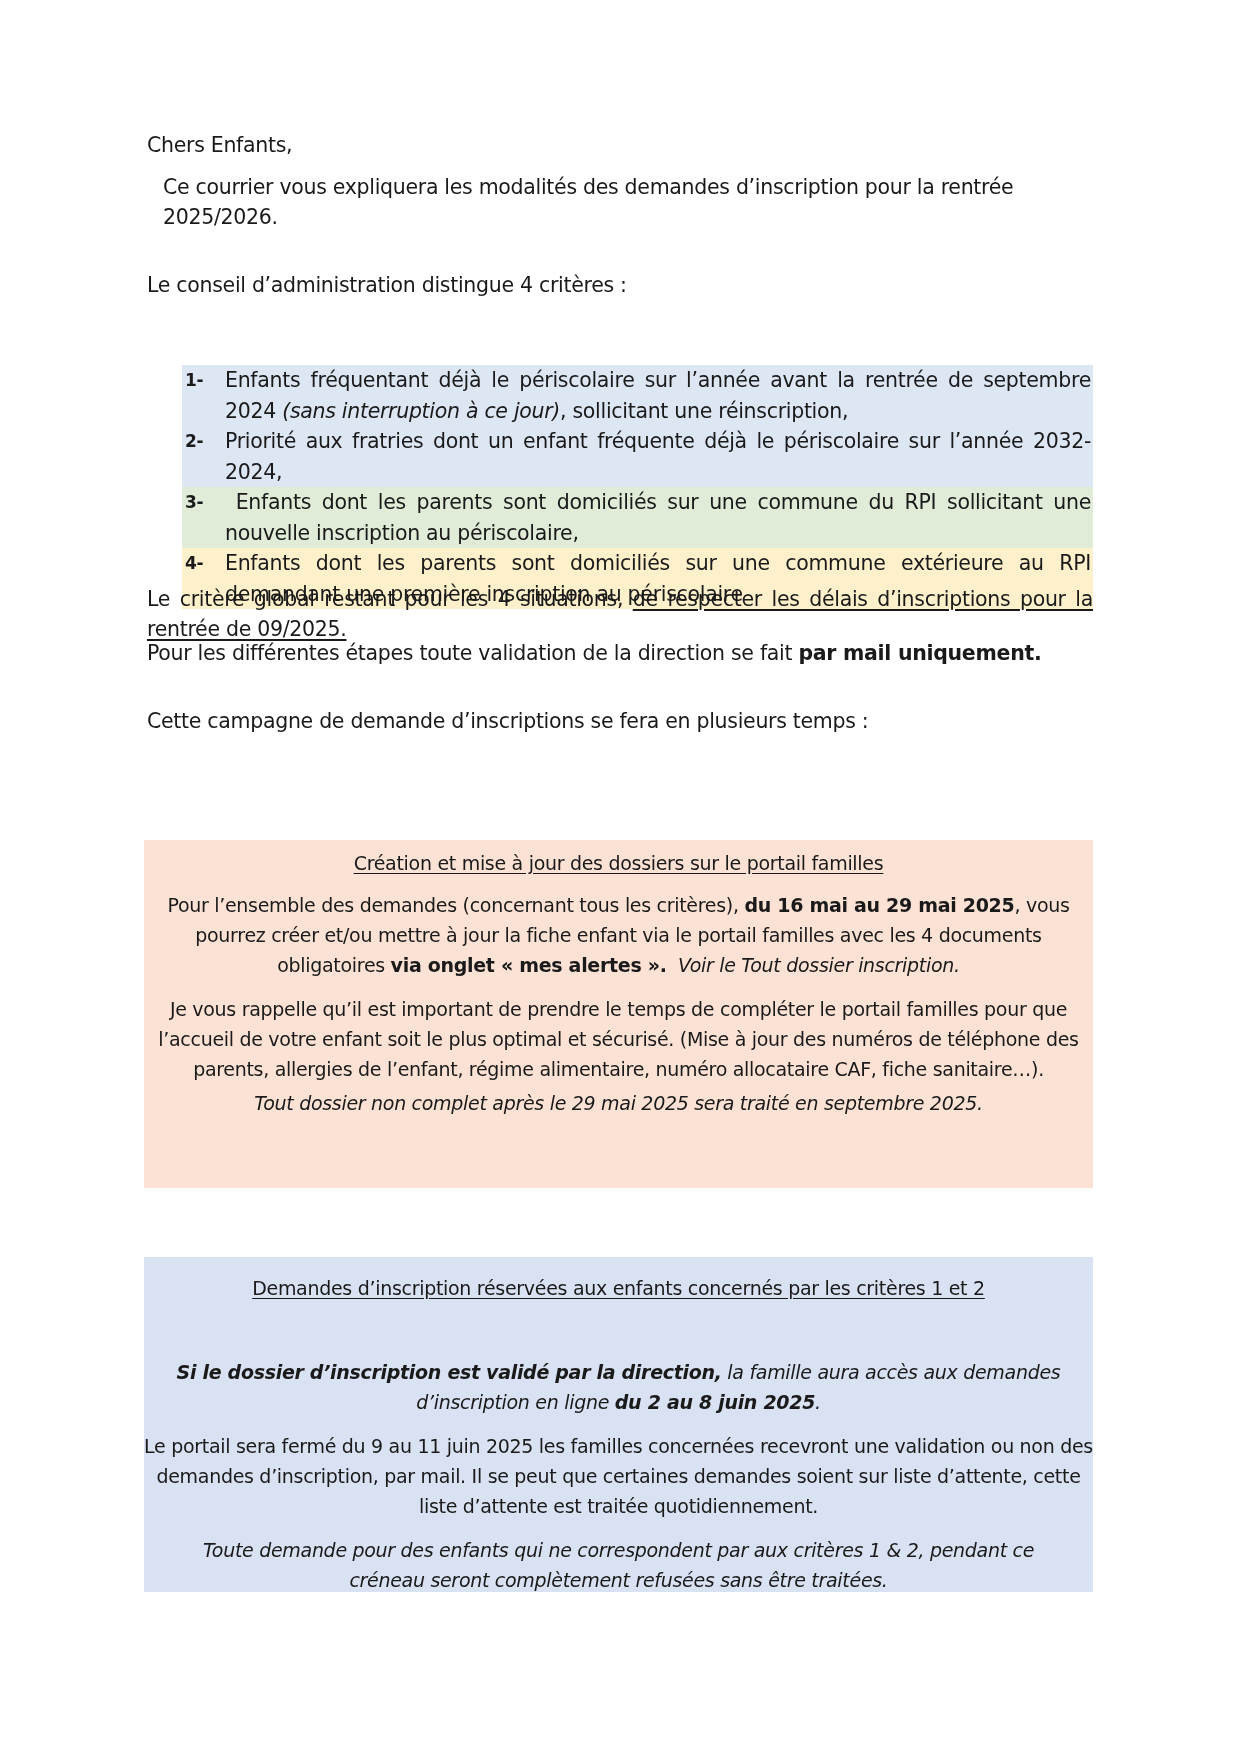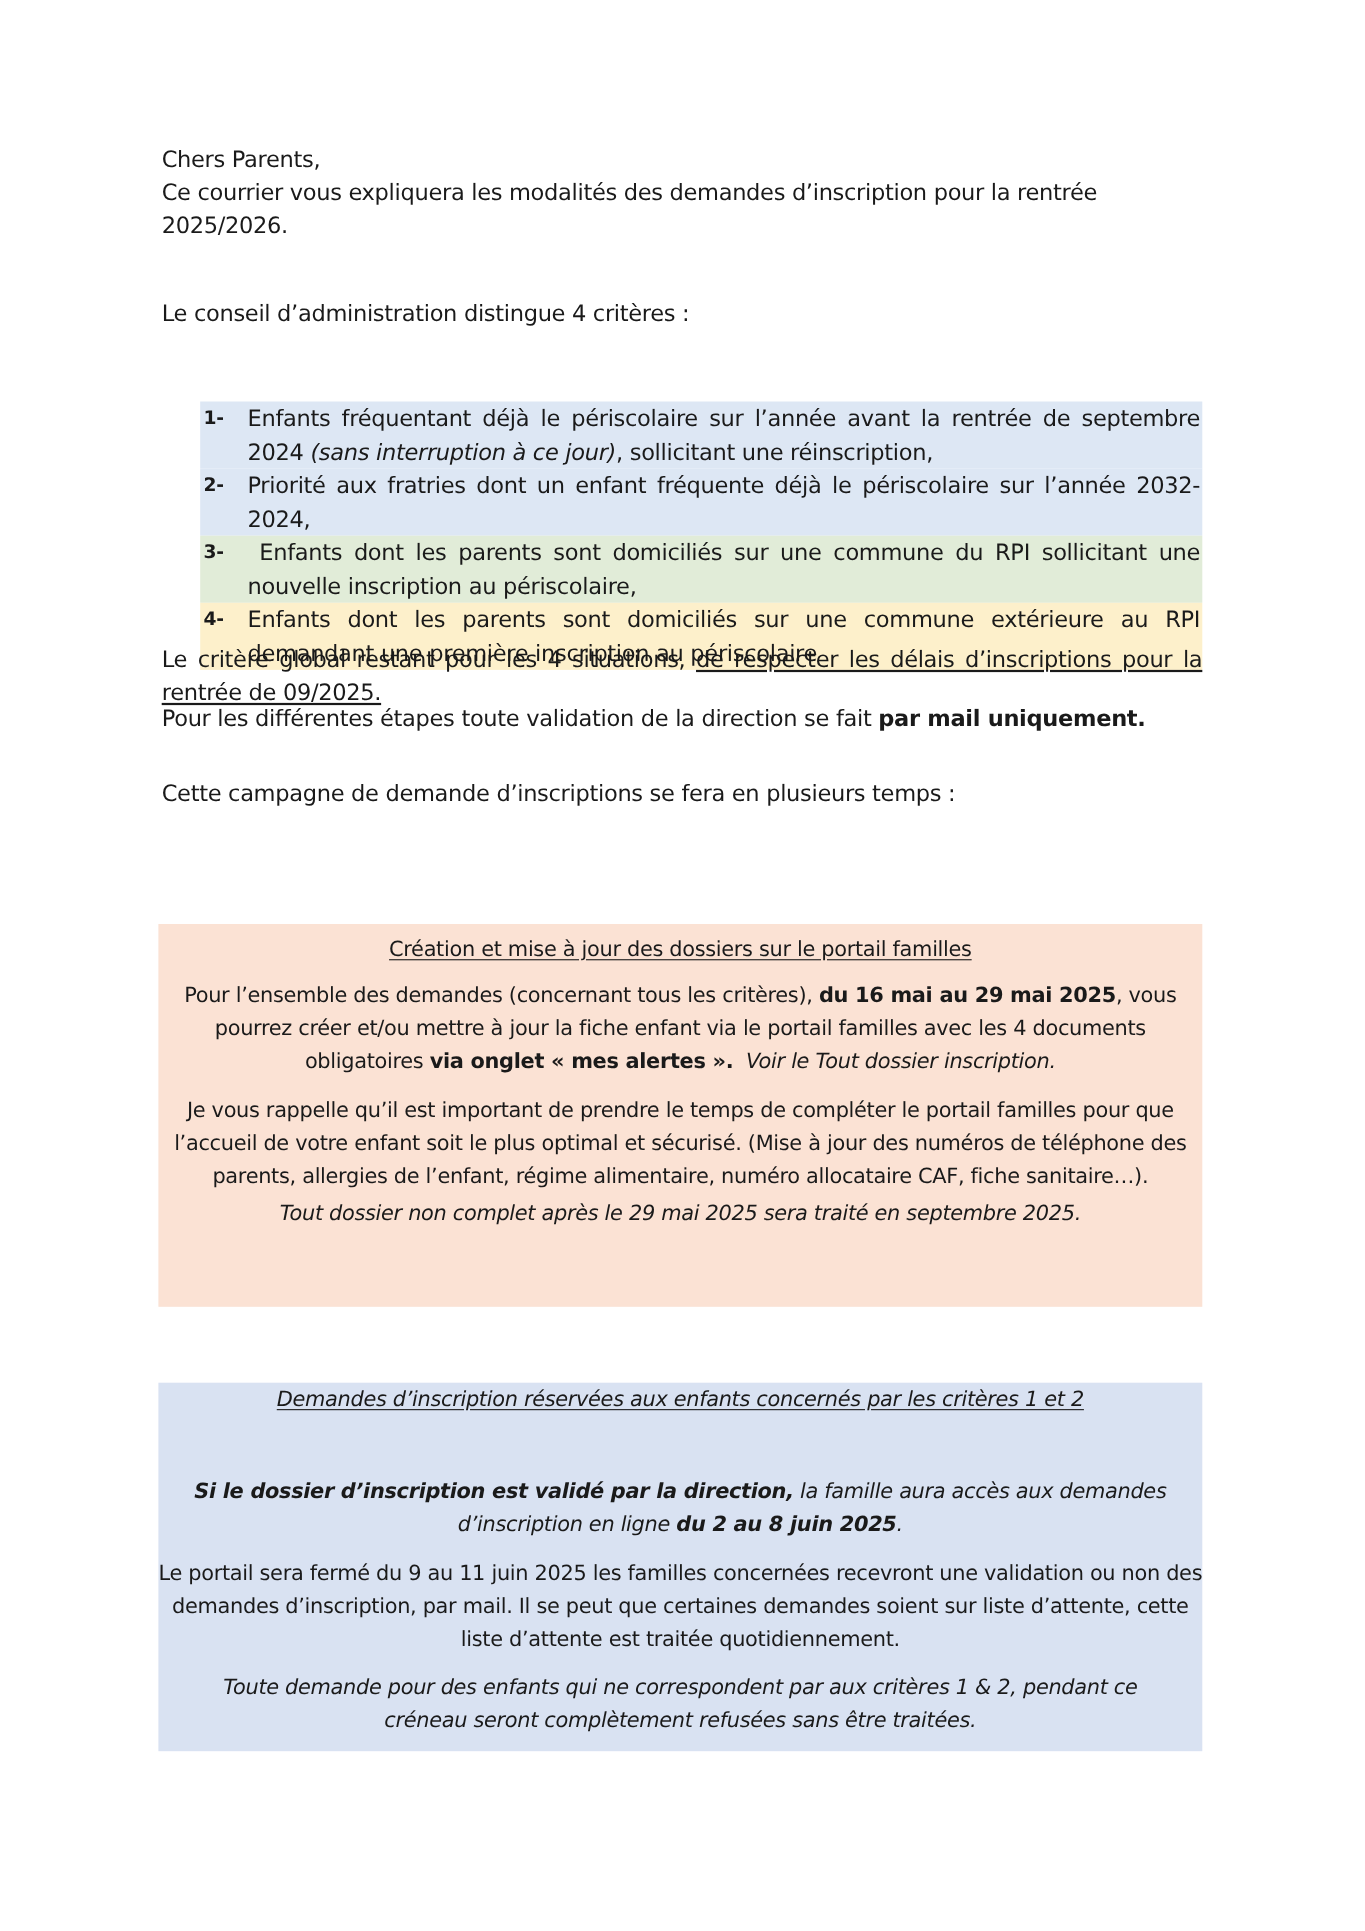--- a/index.html
+++ b/index.html
@@ -34,23 +34,23 @@
     }
     .box p { margin: 0; }
     .orange-box { top: 840px; height: 348px; background: #fbe2d4; }
     .blue-box { top: 1257px; height: 335px; background: #d9e2f2; }
   </style>
 </head>
 <body>
 
 <div class="page">
 
-  <div class="txt" style="top:130px;">Chers Parents,</div>
+  <div class="txt" style="top:130px;">Chers Enfants,</div>
 
-  <div class="txt" style="top:160px;">Ce courrier vous expliquera les modalités des demandes d’inscription pour la rentrée 2025/2026.</div>
+  <div class="txt" style="top:172px;margin-left:16px;">Ce courrier vous expliquera les modalités des demandes d’inscription pour la rentrée 2025/2026.</div>
 
   <div class="txt" style="top:270px;">Le conseil d’administration distingue 4 critères :</div>
 
   <div class="criteria">
     <div class="crit blue">
       <span class="num">1-</span>
       <span class="body"><span>Enfants fréquentant déjà le périscolaire sur l’année avant la rentrée de septembre 2024 </span><span class="i">(sans interruption à ce jour)</span><span>, sollicitant une réinscription,</span></span>
     </div>
     <div class="crit blue">
       <span class="num">2-</span>
@@ -79,21 +79,21 @@
   <div class="box orange-box">
     <p style="margin-top:8px;" class="u">Création et mise à jour des dossiers sur le portail familles</p>
     <p style="margin-top:12px; padding:0 12px;">
       <span>Pour l’ensemble des demandes (concernant tous les critères), </span><span class="b">du 16 mai au 29 mai 2025</span><span>, vous pourrez créer et/ou mettre à jour la fiche enfant via le portail familles avec les 4 documents obligatoires </span><span class="b">via onglet « mes alertes ».</span><span class="i" style="white-space:pre-wrap;">  Voir le Tout dossier inscription.</span>
     </p>
     <p style="margin-top:14px;">Je vous rappelle qu’il est important de prendre le temps de compléter le portail familles pour que l’accueil de votre enfant soit le plus optimal et sécurisé. (Mise à jour des numéros de téléphone des parents, allergies de l’enfant, régime alimentaire, numéro allocataire CAF,  fiche sanitaire…).</p>
     <p style="margin-top:4px;" class="i">Tout dossier non complet après le 29 mai 2025 sera traité en septembre 2025.</p>
   </div>
 
   <div class="box blue-box">
-    <p style="margin-top:0;font-style:italic;" class="u">Demandes d’inscription réservées aux enfants concernés par les critères 1 et 2</p>
+    <p style="margin-top:16px;" class="u">Demandes d’inscription réservées aux enfants concernés par les critères 1 et 2</p>
     <p style="margin-top:54px; padding:0 30px;font-style:italic;">
       <span class="b">Si le dossier d’inscription est validé par la direction,</span><span> la famille aura accès aux demandes d’inscription en ligne </span><span class="b">du 2 au 8 juin 2025</span><span>.</span>
     </p>
     <p style="margin-top:14px;">Le portail sera fermé du 9 au 11 juin 2025 les familles concernées recevront une validation ou non des demandes d’inscription, par mail. Il se peut que certaines demandes soient sur liste d’attente, cette liste d’attente est traitée quotidiennement.</p>
     <p style="margin-top:14px; padding:0 48px;" class="i">Toute demande pour des enfants qui ne correspondent par aux critères 1 &amp; 2, pendant ce créneau seront complètement refusées sans être traitées.</p>
   </div>
 
 </div>
 
 </body></html>

